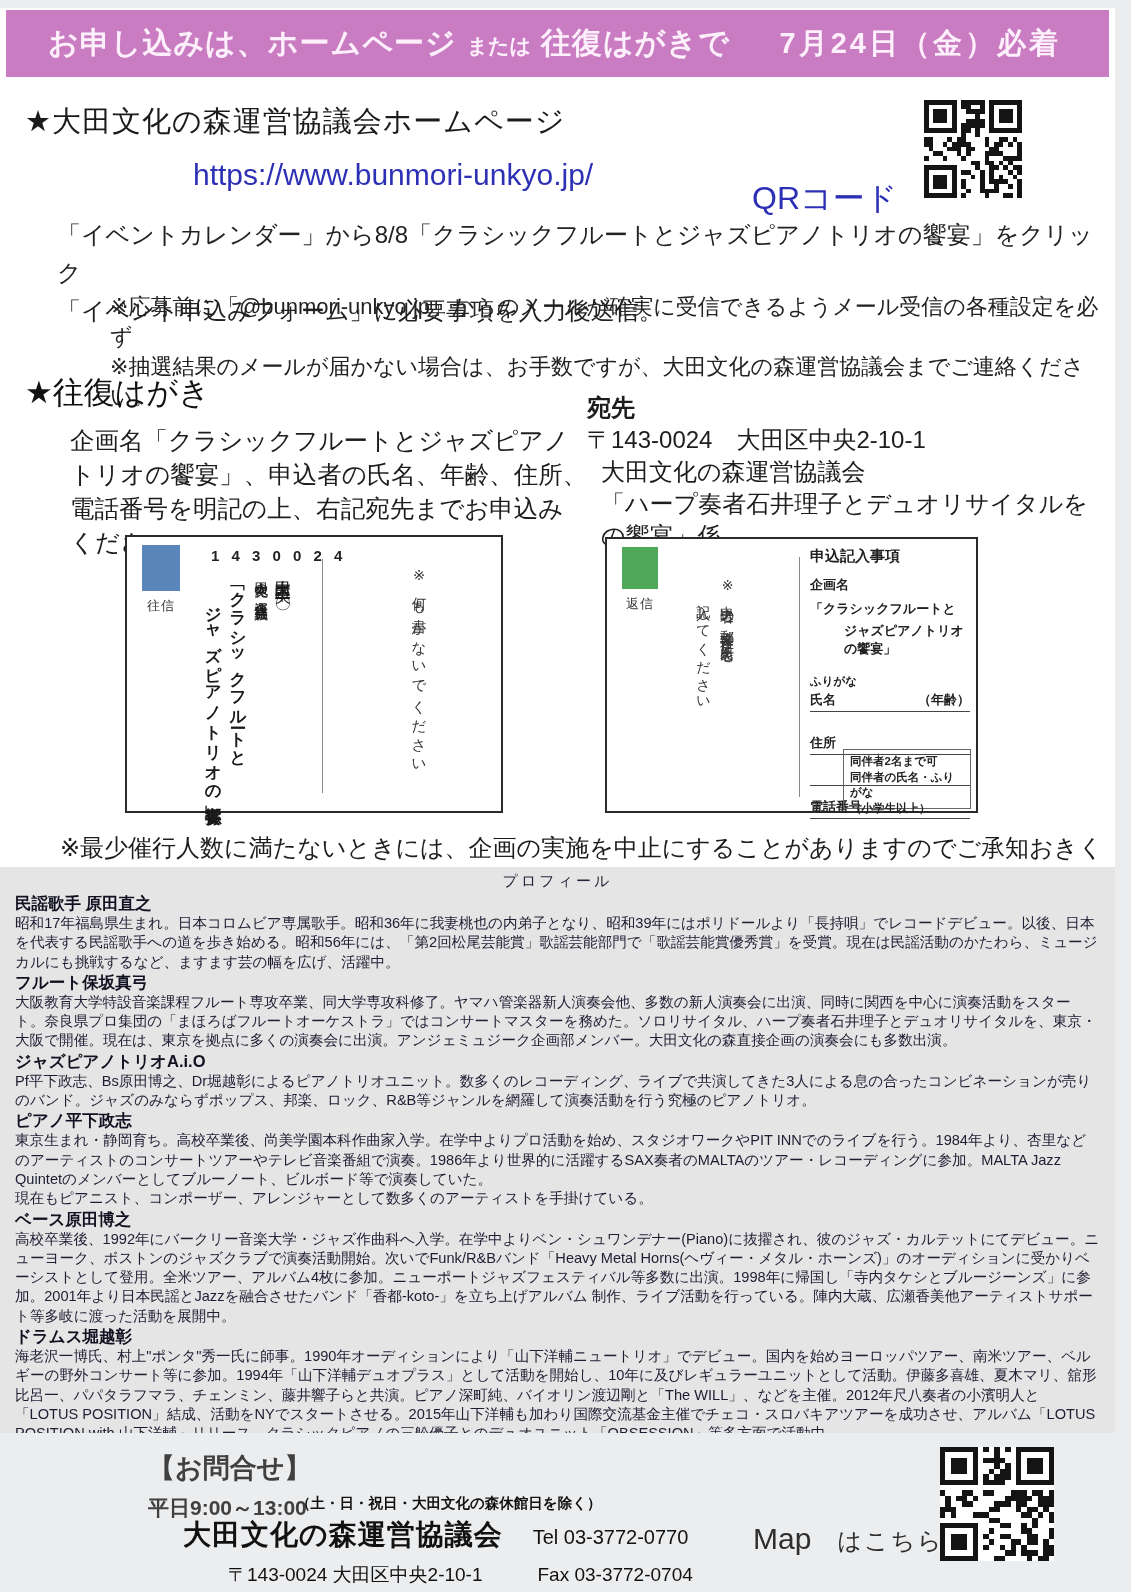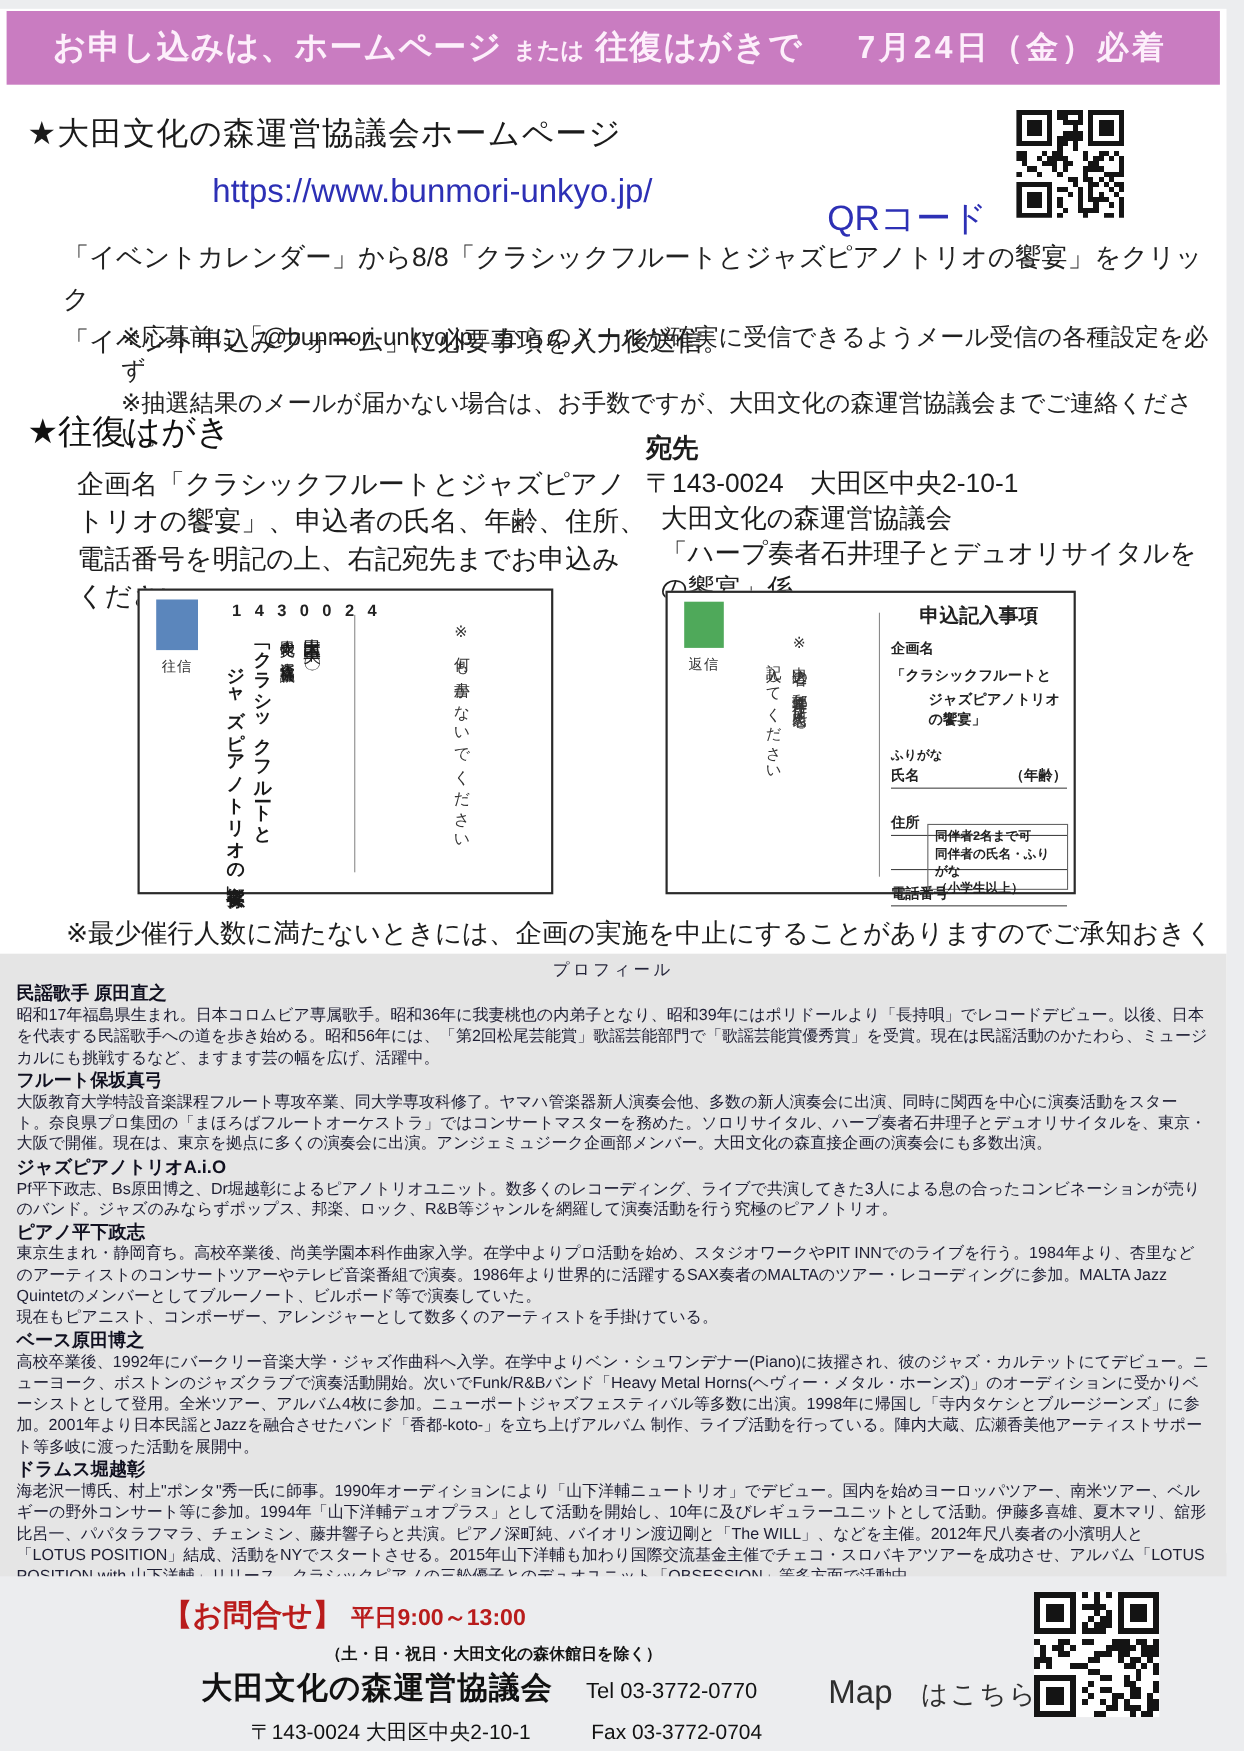--- a/index.html
+++ b/index.html
@@ -57,21 +57,21 @@
   .v-address .vc4{font-size:16.5px;font-weight:600;letter-spacing:1px;padding-top:30px;}
   .card-divider{position:absolute;background:#8a8a8a;width:1px;}
   .d1{left:195px;top:22px;height:234px;}
   .d2{left:192px;top:18px;height:240px;}
   .blank-note{position:absolute;left:282px;top:30px;height:230px;font-size:14.5px;letter-spacing:3px;color:#333;}
   .v-note{position:absolute;left:84px;top:38px;height:210px;line-height:1.7;color:#333;}
   .v-note .nc1{font-size:14px;letter-spacing:2px;}
   .v-note .nc2{font-size:14px;letter-spacing:2px;padding-top:16px;}
 
   .form{position:absolute;left:203px;top:8px;width:160px;font-weight:600;color:#222;}
-  .form .f-header{text-align:center;font-size:18px;margin-bottom:10px;}
+  .form .f-header{text-align:left;font-size:15px;margin-bottom:10px;}
   .form .f-proj{font-size:13px;margin-top:8px;}
   .form .f-proj2{font-size:13px;margin-top:6px;}
   .form .f-proj3{font-size:13px;margin-top:4px;padding-left:34px;}
   .form .f-furi{font-size:11.5px;margin-top:16px;}
   .f-row{display:flex;align-items:flex-end;border-bottom:1.5px solid #444;font-size:13px;padding-bottom:2px;}
   .f-name{justify-content:space-between;margin-top:2px;}
   .f-addr{margin-top:18px;height:22px;}
   .f-cont{margin-top:2px;height:26px;}
   .f-phone{margin-top:6px;height:24px;}
   .companion{
@@ -85,21 +85,21 @@
   
   .profiles{
     position:absolute;left:0;top:859px;width:1115px;height:566px;
     box-sizing:border-box;padding:5px 15px 0 15px;color:#1d1d33;overflow:hidden;
   }
   .profiles .p-title{text-align:center;font-size:15px;letter-spacing:3px;margin-bottom:2px;color:#24243a;}
   .profiles .p-head{font-size:16.5px;font-weight:bold;line-height:21px;color:#101020;}
   .profiles .p-body{font-size:14.6px;line-height:19.3px;white-space:pre-line;}
 
   
-  .f-inquiry{position:absolute;left:148px;top:1442px;display:flex;align-items:baseline;gap:8px;color:#b91c1c;}
+  .f-inquiry{position:absolute;left:148px;top:1442px;display:flex;align-items:baseline;gap:8px;color:#404040;flex-direction:column;}
   .f-inquiry .lab{font-size:27px;font-weight:bold;}
   .f-inquiry .hrs{font-size:21px;font-weight:600;}
   .f-hours-note{position:absolute;left:296px;top:1486px;font-size:14.5px;font-weight:bold;color:#111;}
   .f-org{position:absolute;left:183px;top:1508px;display:flex;align-items:baseline;gap:30px;color:#111;}
   .f-org .org{font-size:28px;font-weight:bold;letter-spacing:1px;}
   .f-org .tel{font-size:20px;}
   .f-addr-row{position:absolute;left:228px;top:1554px;display:flex;align-items:baseline;gap:55px;color:#111;}
   .f-addr-row .adr{font-size:19px;}
   .f-addr-row .fax{font-size:19px;}
   .f-map{position:absolute;left:753px;top:1514px;display:flex;align-items:baseline;gap:26px;color:#2e2e2e;}

